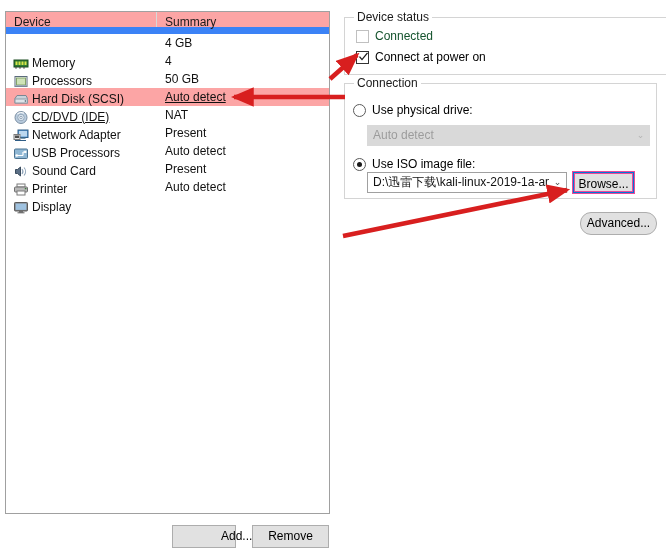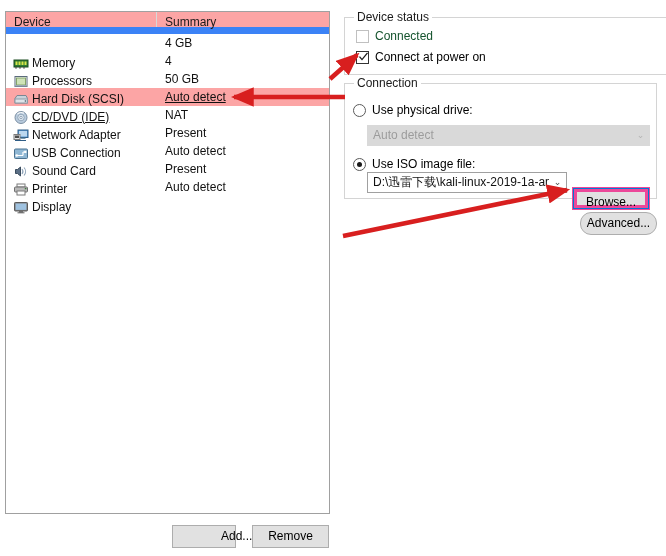--- a/index.html
+++ b/index.html
@@ -237,32 +237,31 @@
     left: 367px;
     top: 172px;
     width: 200px;
   }
   #iso-path-combo .txt { color: #111; }
 
   #browse-button {
     position: absolute;
     left: 572px;
     top: 171px;
-    width: 78px;
+    width: 63px;
     height: 23px;
     background: #e1e1e1;
-    border: 5px solid #ec4899;
+    border: 3px solid #ec4899;
     outline: 1px solid #0078d7;
     outline-offset: -2px;
     box-sizing: border-box;
     font-size: 12px;
     text-align: center;
     line-height: 21px;
     cursor: default;
-    margin-top: 16px;
   }
 
   
   #annotations {
     position: absolute;
     left: 0;
     top: 0;
     width: 666px;
     height: 556px;
     pointer-events: none;
@@ -362,21 +361,21 @@
     <div class="device-row">
       <div class="name">
         <span class="dev-icon">
           <svg width="16" height="15" viewBox="0 0 16 15">
             <rect x="1.5" y="3" width="13" height="9.5" rx="1" fill="#8fb7d4" stroke="#4b7291"></rect>
             <path d="M4 9.5 H10 M10 9.5 V6 M10 6 H12" stroke="#ffffff" stroke-width="1.2" fill="none"></path>
             <circle cx="3.7" cy="9.5" r="1.3" fill="#ffffff"></circle>
             <rect x="11.2" y="4.8" width="2.2" height="2.2" fill="#ffffff"></rect>
           </svg>
         </span>
-        <span>USB Connection</span>
+        <span>USB Processors</span>
       </div>
       <div class="summary">Present</div>
     </div>
 
     <div class="device-row">
       <div class="name">
         <span class="dev-icon">
           <svg width="16" height="15" viewBox="0 0 16 15">
             <path d="M2.5 5.5 H4.5 L7.5 3 V12 L4.5 9.5 H2.5 Z" fill="#5b6f86" stroke="#3b4c5e"></path>
             <path d="M9 5 A4 4 0 0 1 9 10" stroke="#8ea3b8" fill="none" stroke-width="1.1"></path>

